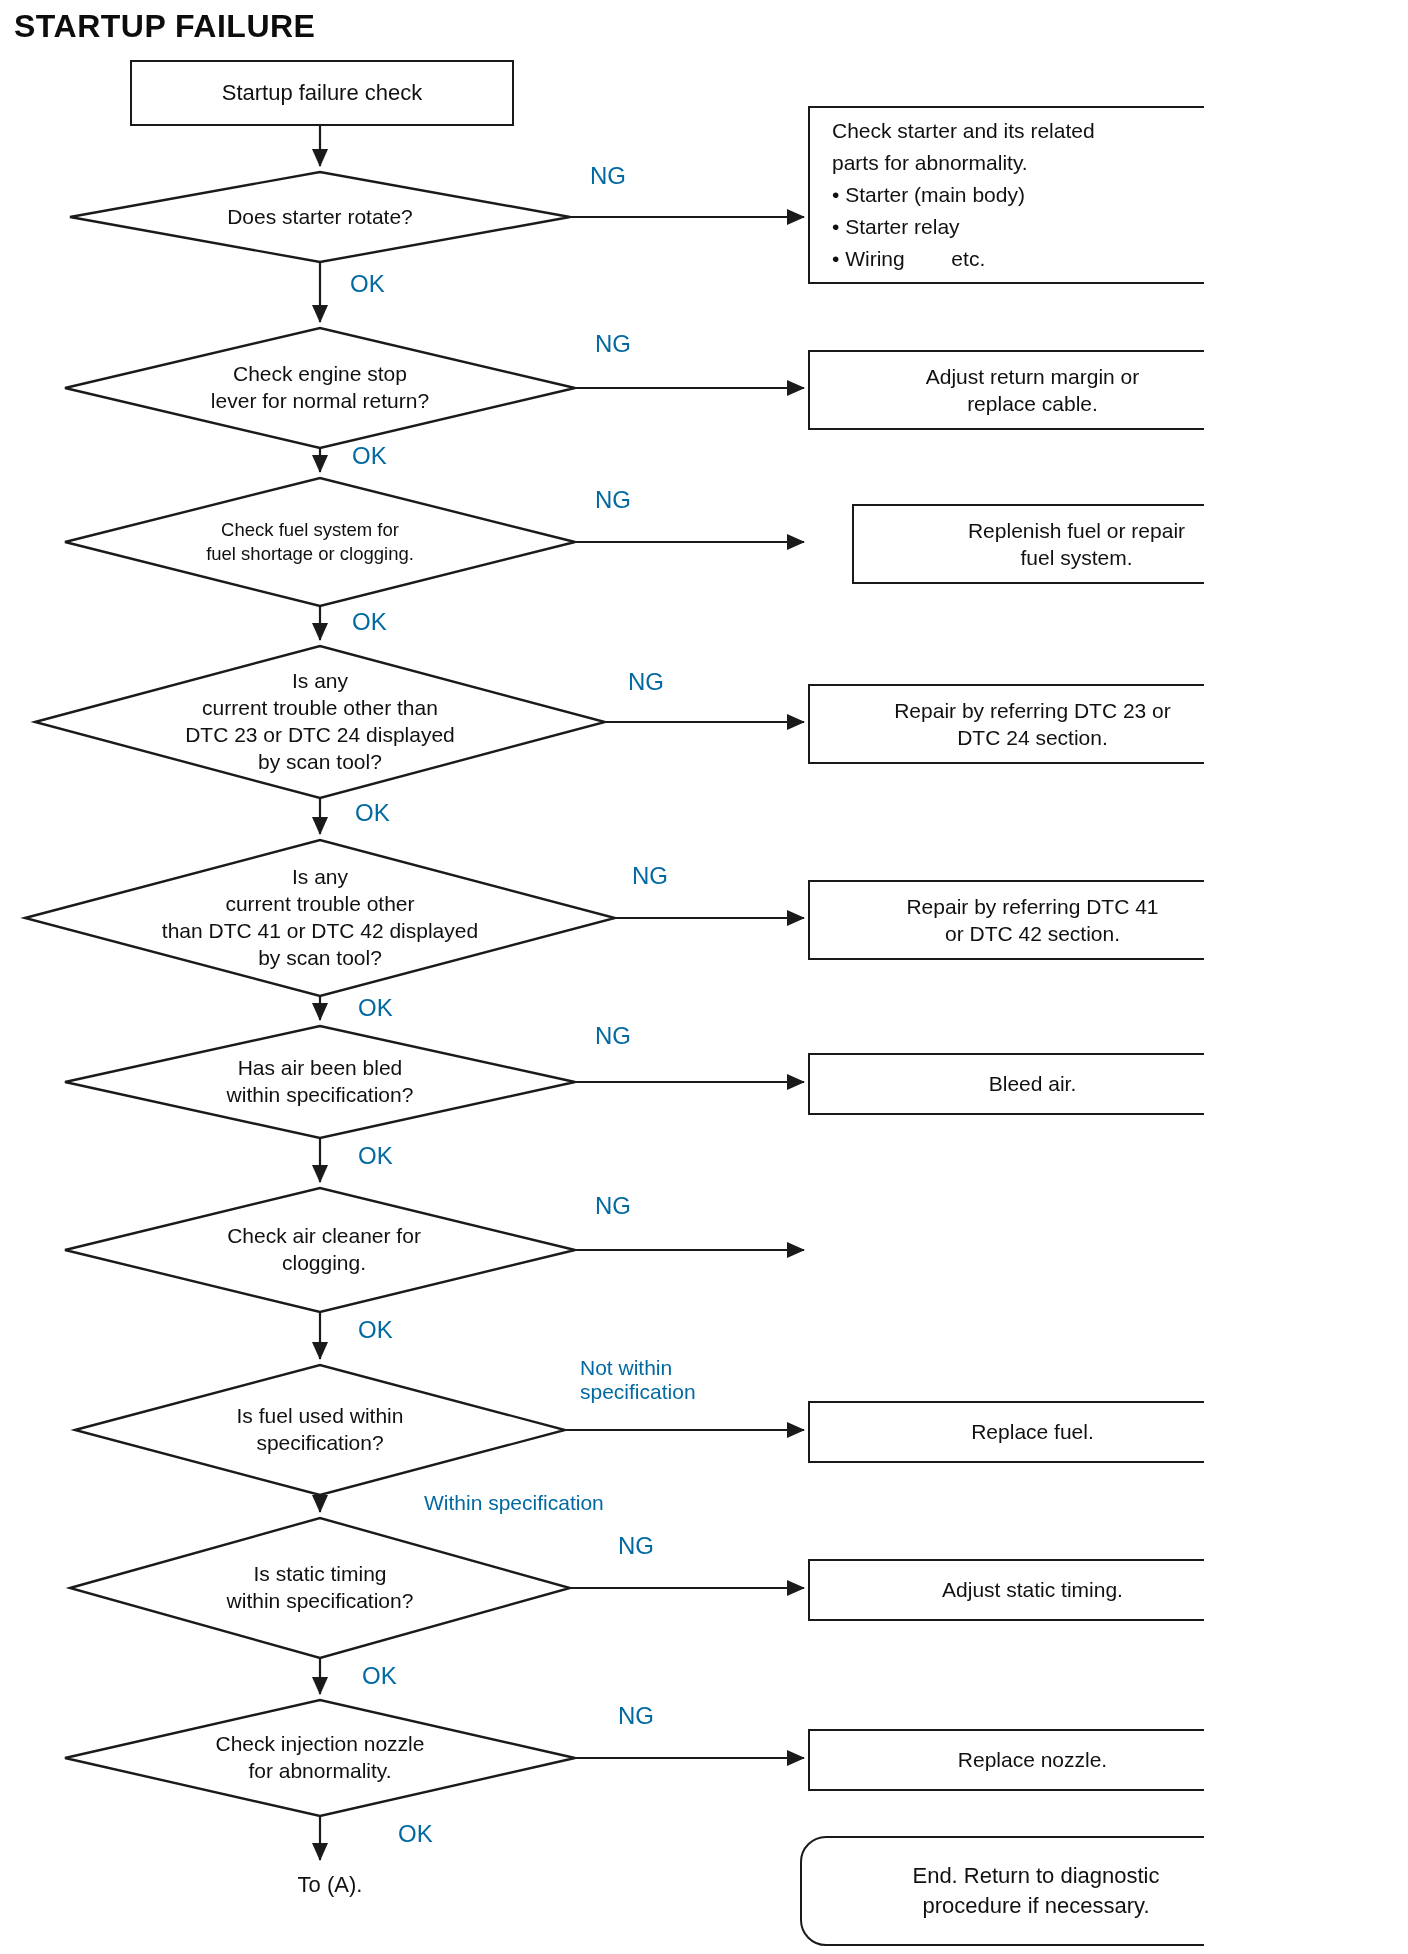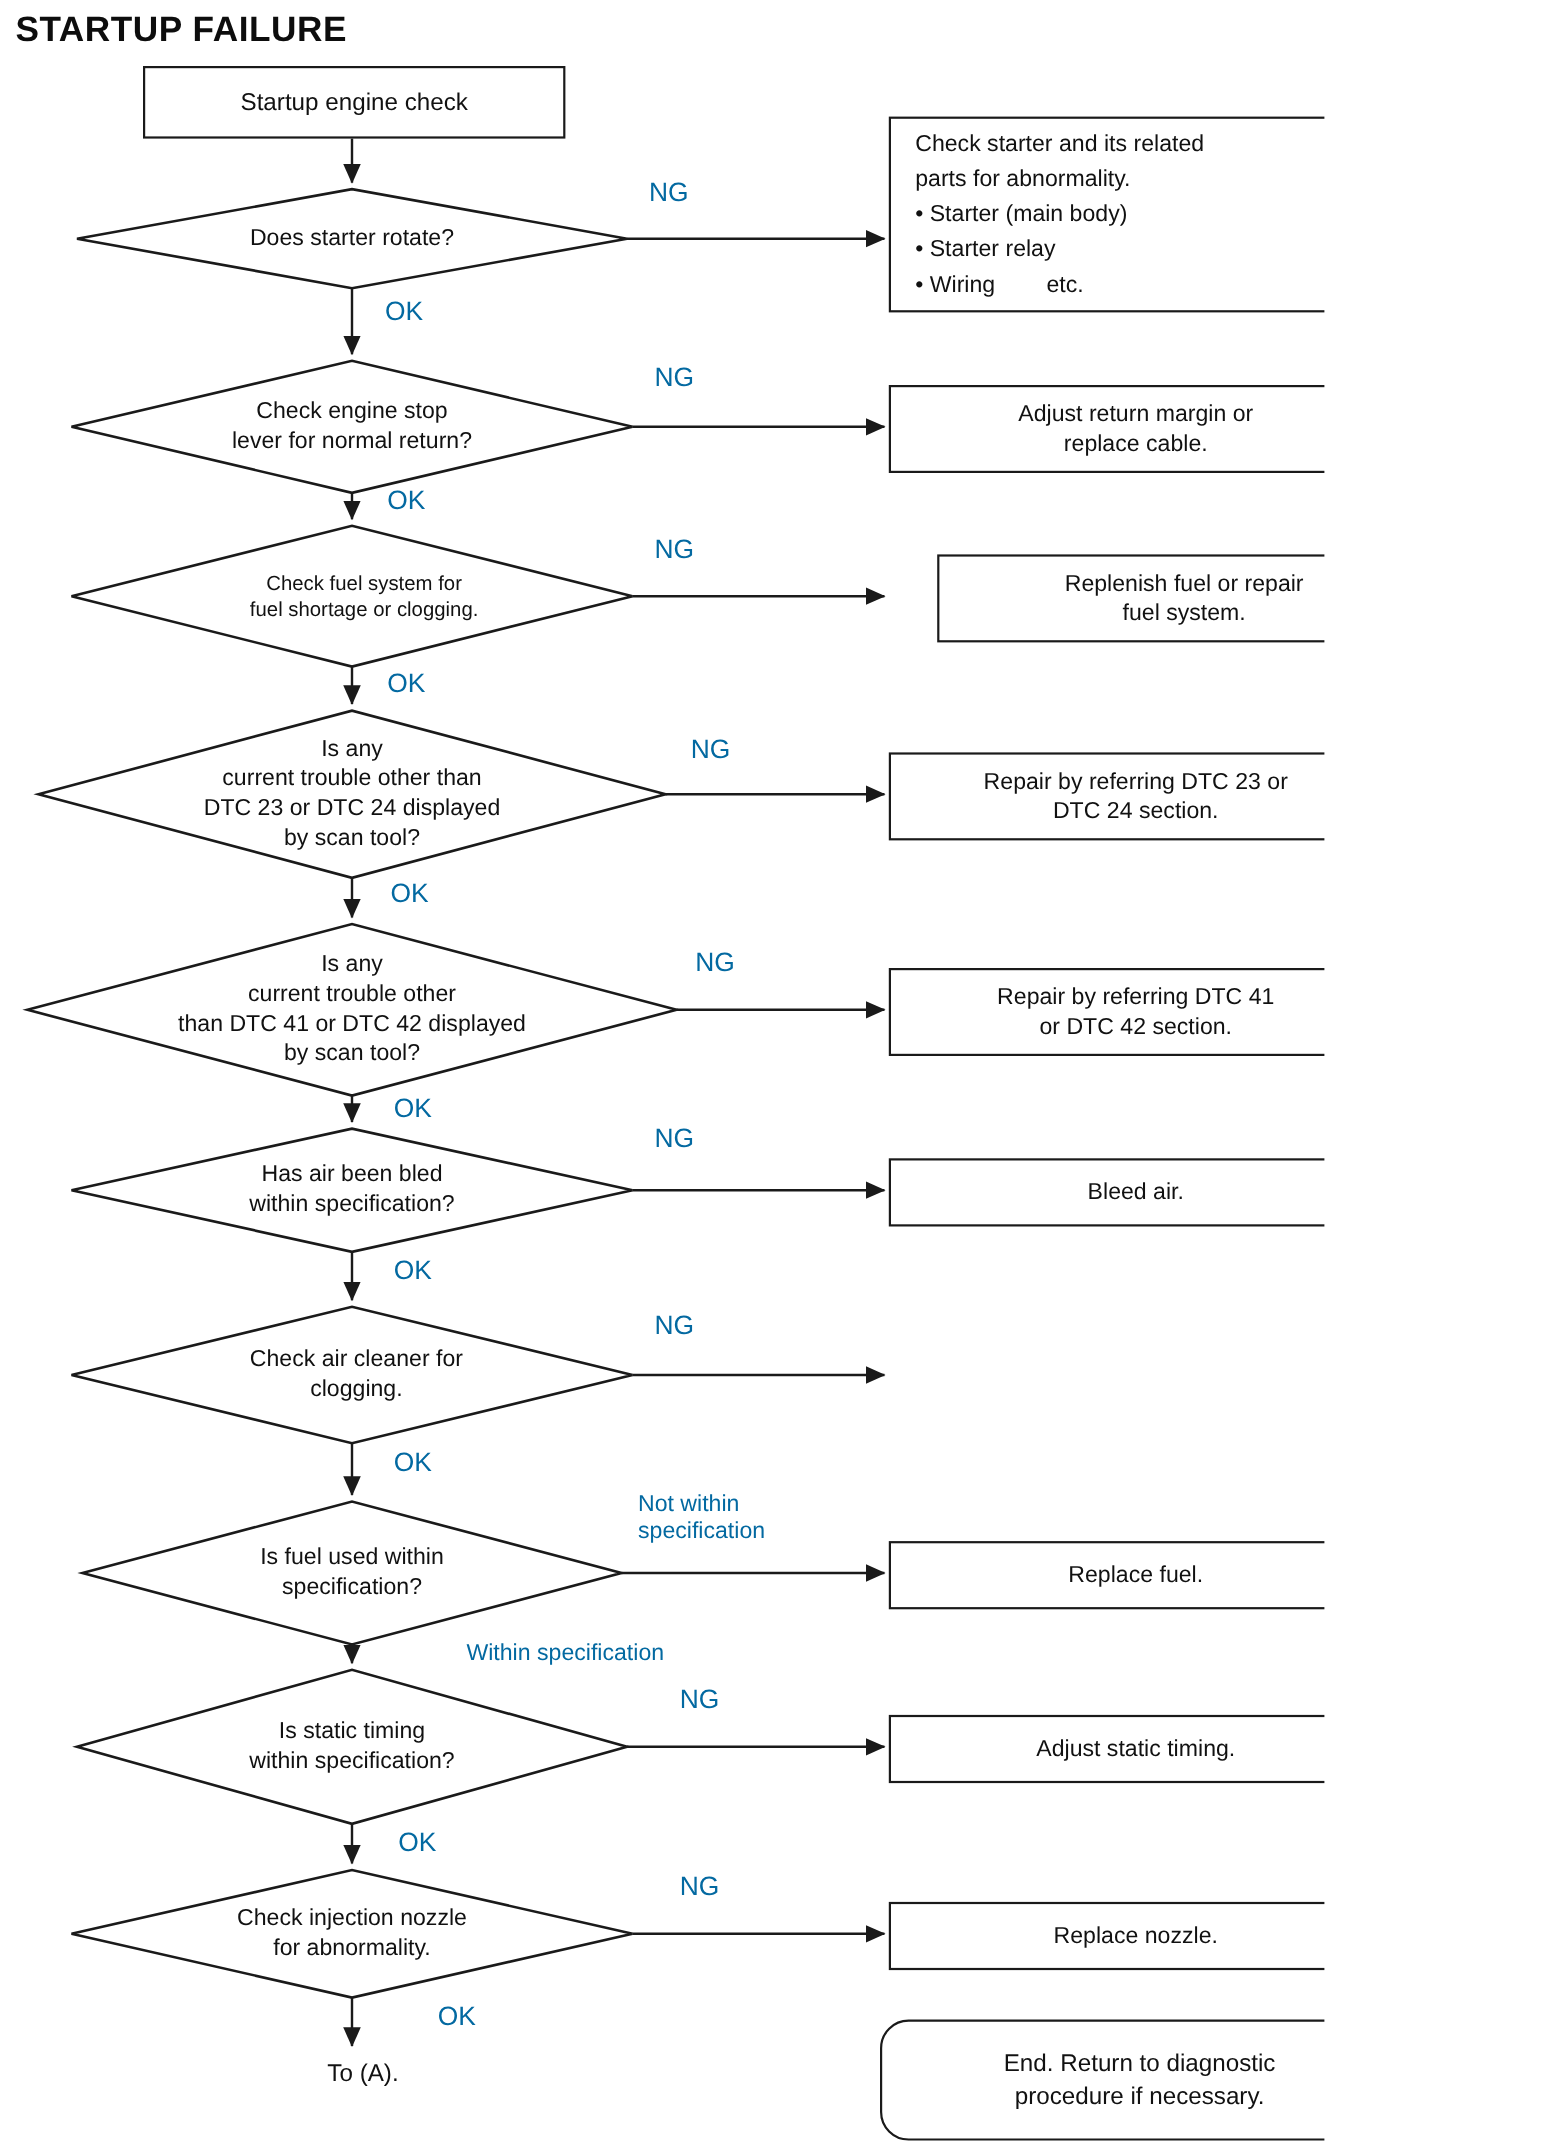--- a/index.html
+++ b/index.html
@@ -103,31 +103,31 @@
       <line x1="1253" y1="1758" x2="1374" y2="1758"></line>
     </g>
 
     <line x1="1378" y1="217" x2="1378" y2="1890" stroke="#1a1a1a" stroke-width="2.4"></line>
     <line x1="1378" y1="1890" x2="1274" y2="1890" stroke="#1a1a1a" stroke-width="2.2" marker-end="url(#ah)"></line>
   </svg>
 
   <div class="abs title txt" style="left:14px;top:8px;">STARTUP FAILURE</div>
 
   <div class="node start" style="left:130px;top:60px;width:380px;height:62px;">
-    <span class="txt">Startup engine check</span>
+    <span class="txt">Startup failure check</span>
   </div>
 
   <div class="dtext" style="left:95px;top:177px;width:450px;height:80px;">
     <span class="txt">Does starter rotate?</span>
     </div>
   <div class="dtext" style="left:90px;top:333px;width:460px;height:110px;">
     <span class="txt">Check engine stop
 lever for normal return?</span>
     </div>
-  <div class="dtext small" style="left:101px;top:483px;width:460px;height:118px;">
+  <div class="dtext small" style="left:80px;top:483px;width:460px;height:118px;">
     <span class="txt">Check fuel system for
 fuel shortage or clogging.</span>
     </div>
   <div class="dtext" style="left:60px;top:651px;width:520px;height:142px;">
     <span class="txt">Is any
 current trouble other than
 DTC 23 or DTC 24 displayed
 by scan tool?</span>
     </div>
   <div class="dtext" style="left:40px;top:845px;width:560px;height:146px;">

